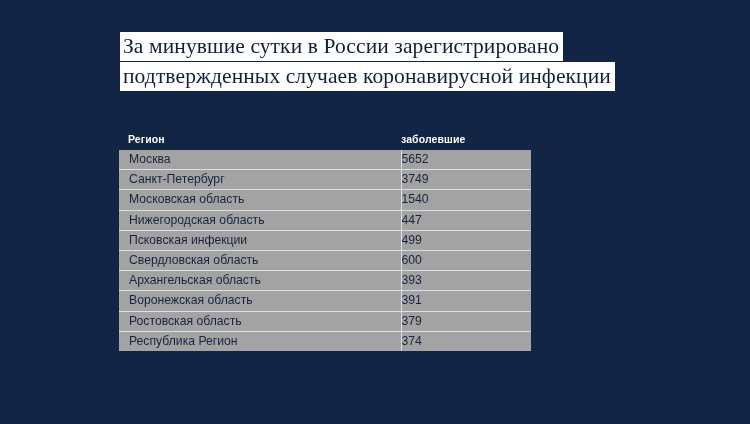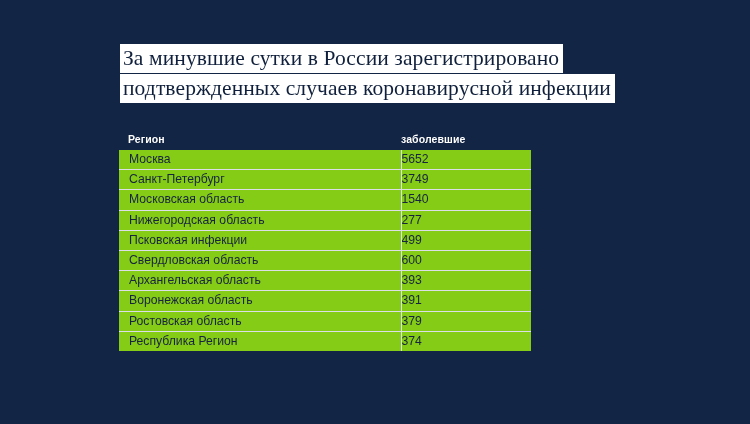--- a/index.html
+++ b/index.html
@@ -13,21 +13,21 @@
     background: #132544;
     font-family: "Liberation Sans", sans-serif;
     overflow: hidden;
     position: relative;
   }
 
   
   #title-block {
     position: absolute;
     left: 120px;
-    top: 44px;
+    top: 32px;
     width: 560px;
   }
   .title-line {
     display: block;
     font-family: "Liberation Serif", "DejaVu Serif", serif;
     font-size: 21.5px;
     line-height: 29px;
     color: #10203c;
     background: #ffffff;
     width: max-content;
@@ -66,21 +66,21 @@
   thead th.th-region {
     text-align: left;
     padding-left: 9px;
   }
   thead th.th-cases {
     text-align: left;
     padding-right: 1px;
   }
 
   tbody td {
-    background: #84cc16;
+    background: #a3a3a3;
     color: #18243f;
     font-size: 12.2px;
     height: 19.2px;
     line-height: 19.2px;
     padding: 0;
     border-bottom: 1px solid #dcdfe6;
     overflow: hidden;
     white-space: nowrap;
   }
   tbody tr:last-child td { border-bottom: none; }
@@ -123,21 +123,21 @@
         <tr>
           <td class="cell-region">Санкт-Петербург</td>
           <td class="cell-cases">3749</td>
         </tr>
         <tr>
           <td class="cell-region">Московская область</td>
           <td class="cell-cases">1540</td>
         </tr>
         <tr>
           <td class="cell-region">Нижегородская область</td>
-          <td class="cell-cases">277</td>
+          <td class="cell-cases">447</td>
         </tr>
         <tr>
           <td class="cell-region">Псковская инфекции</td>
           <td class="cell-cases">499</td>
         </tr>
         <tr>
           <td class="cell-region">Свердловская область</td>
           <td class="cell-cases">600</td>
         </tr>
         <tr>

